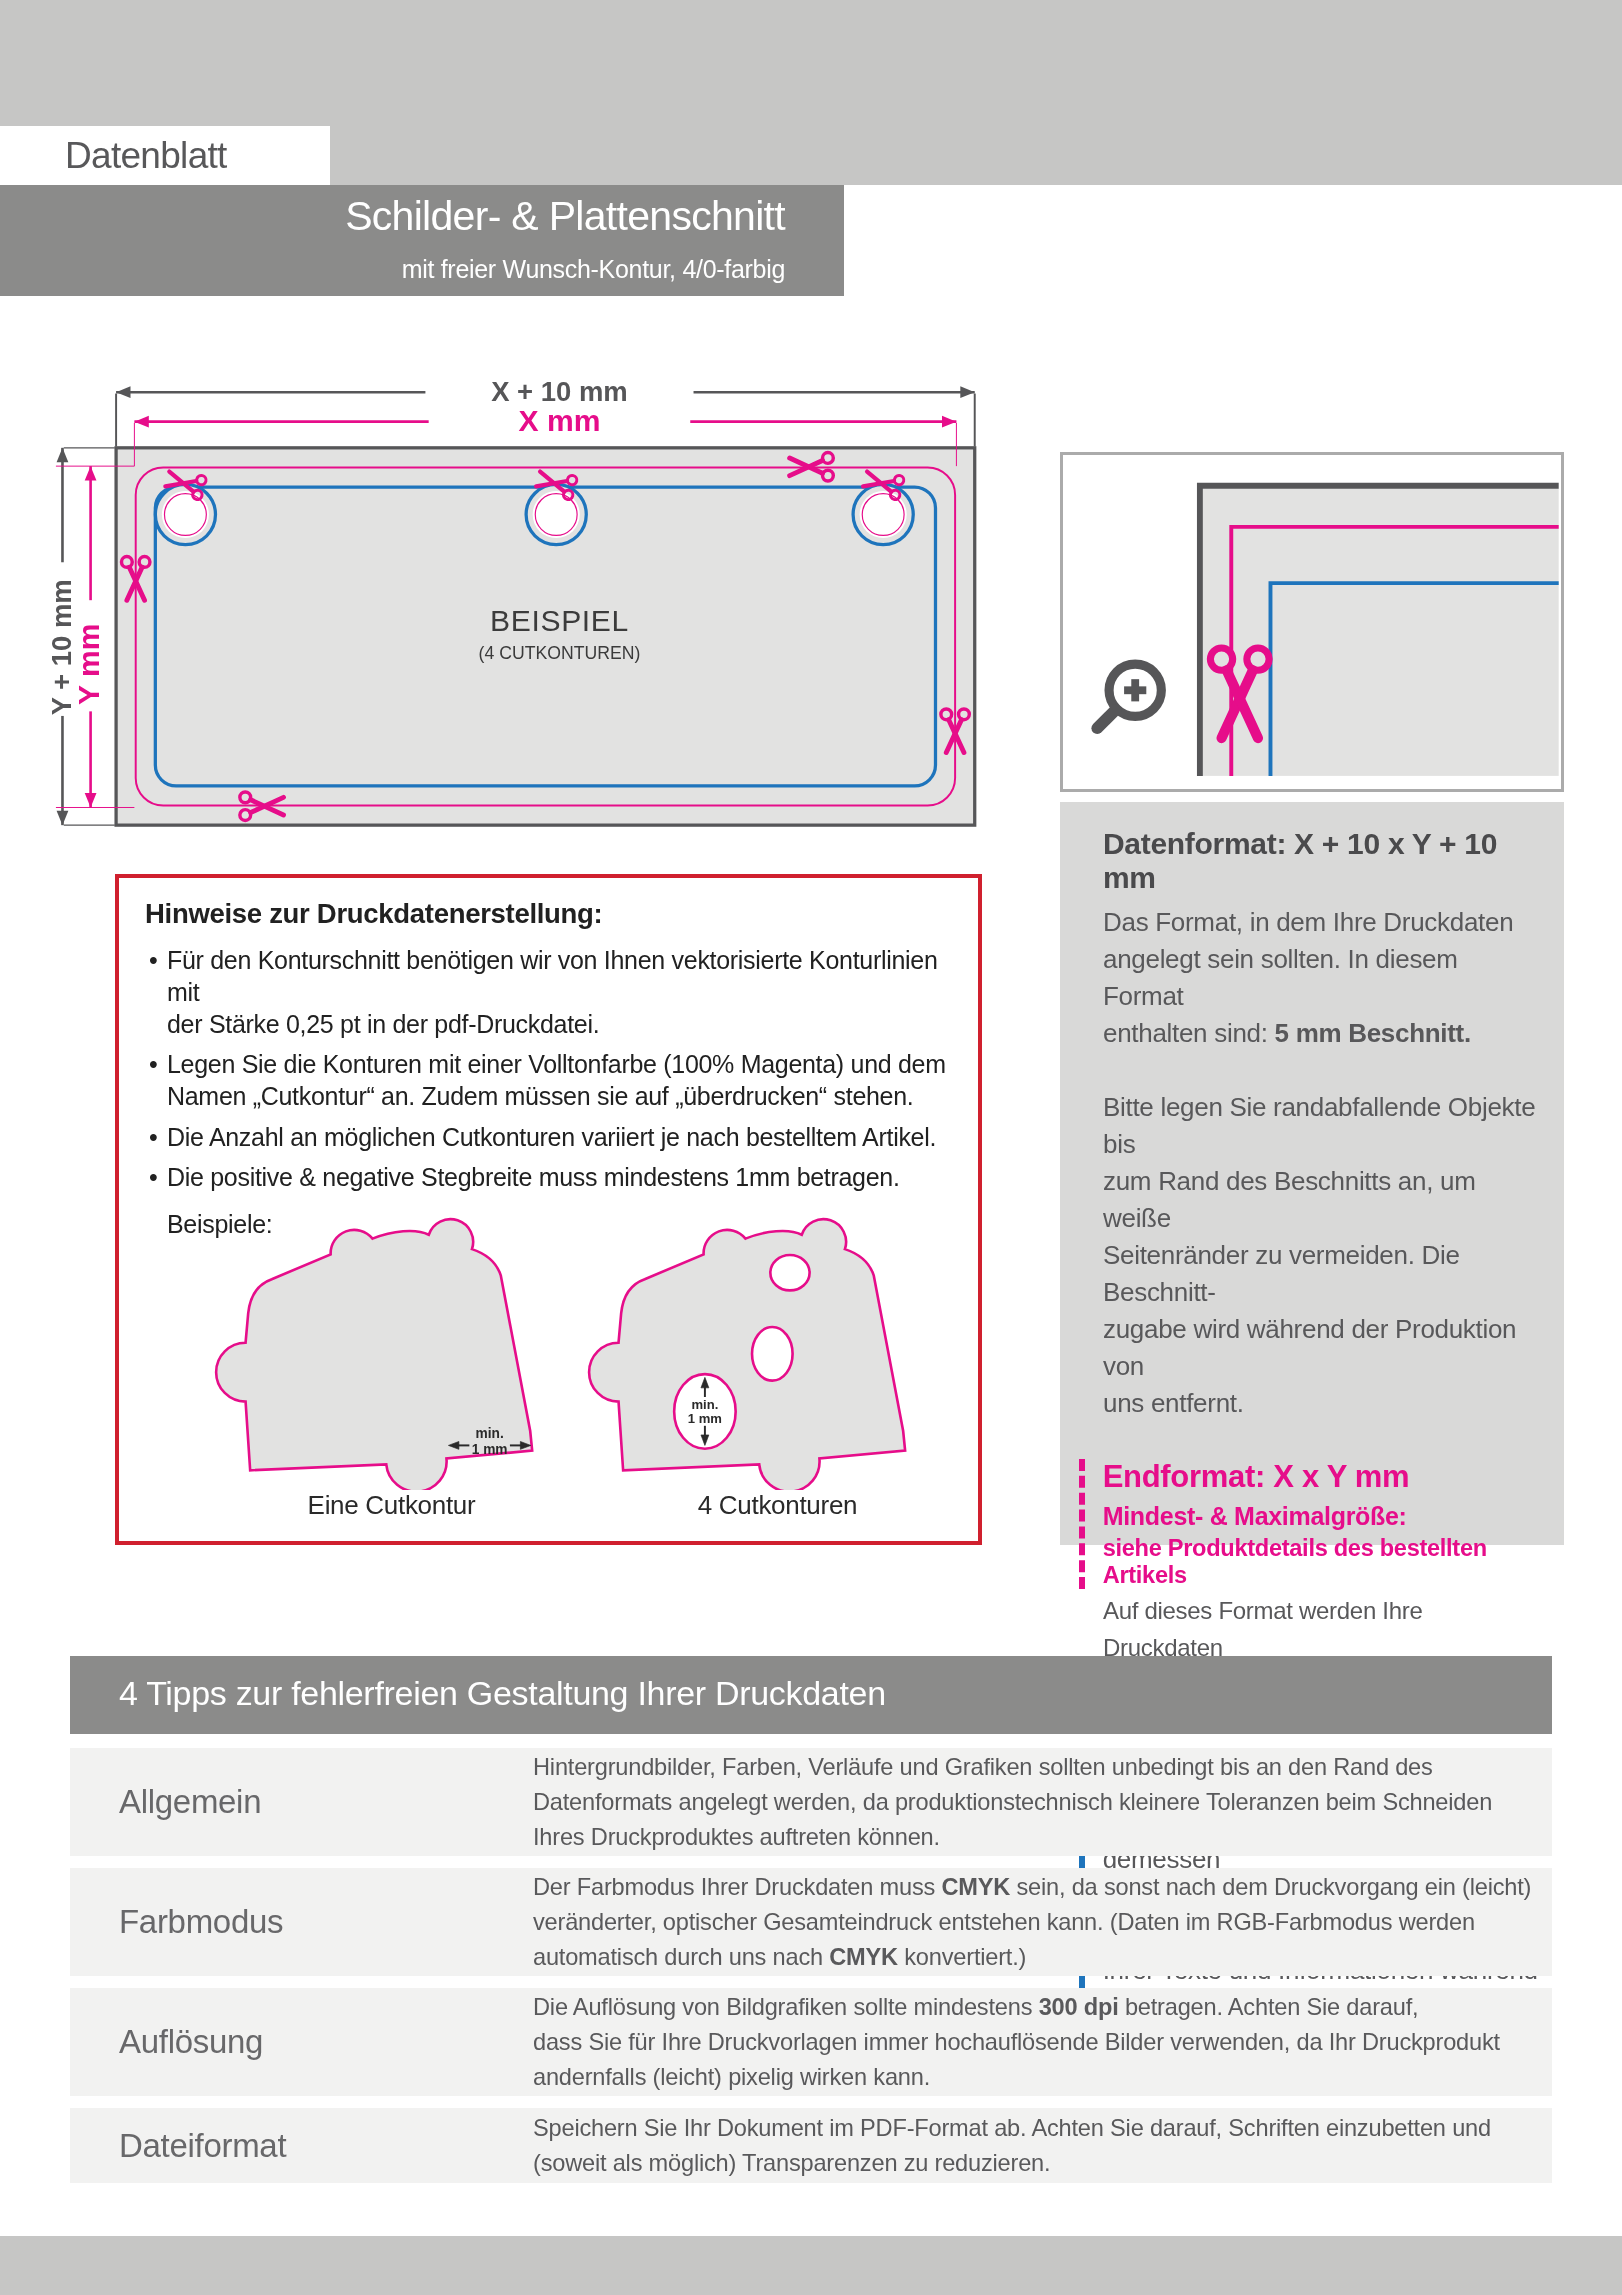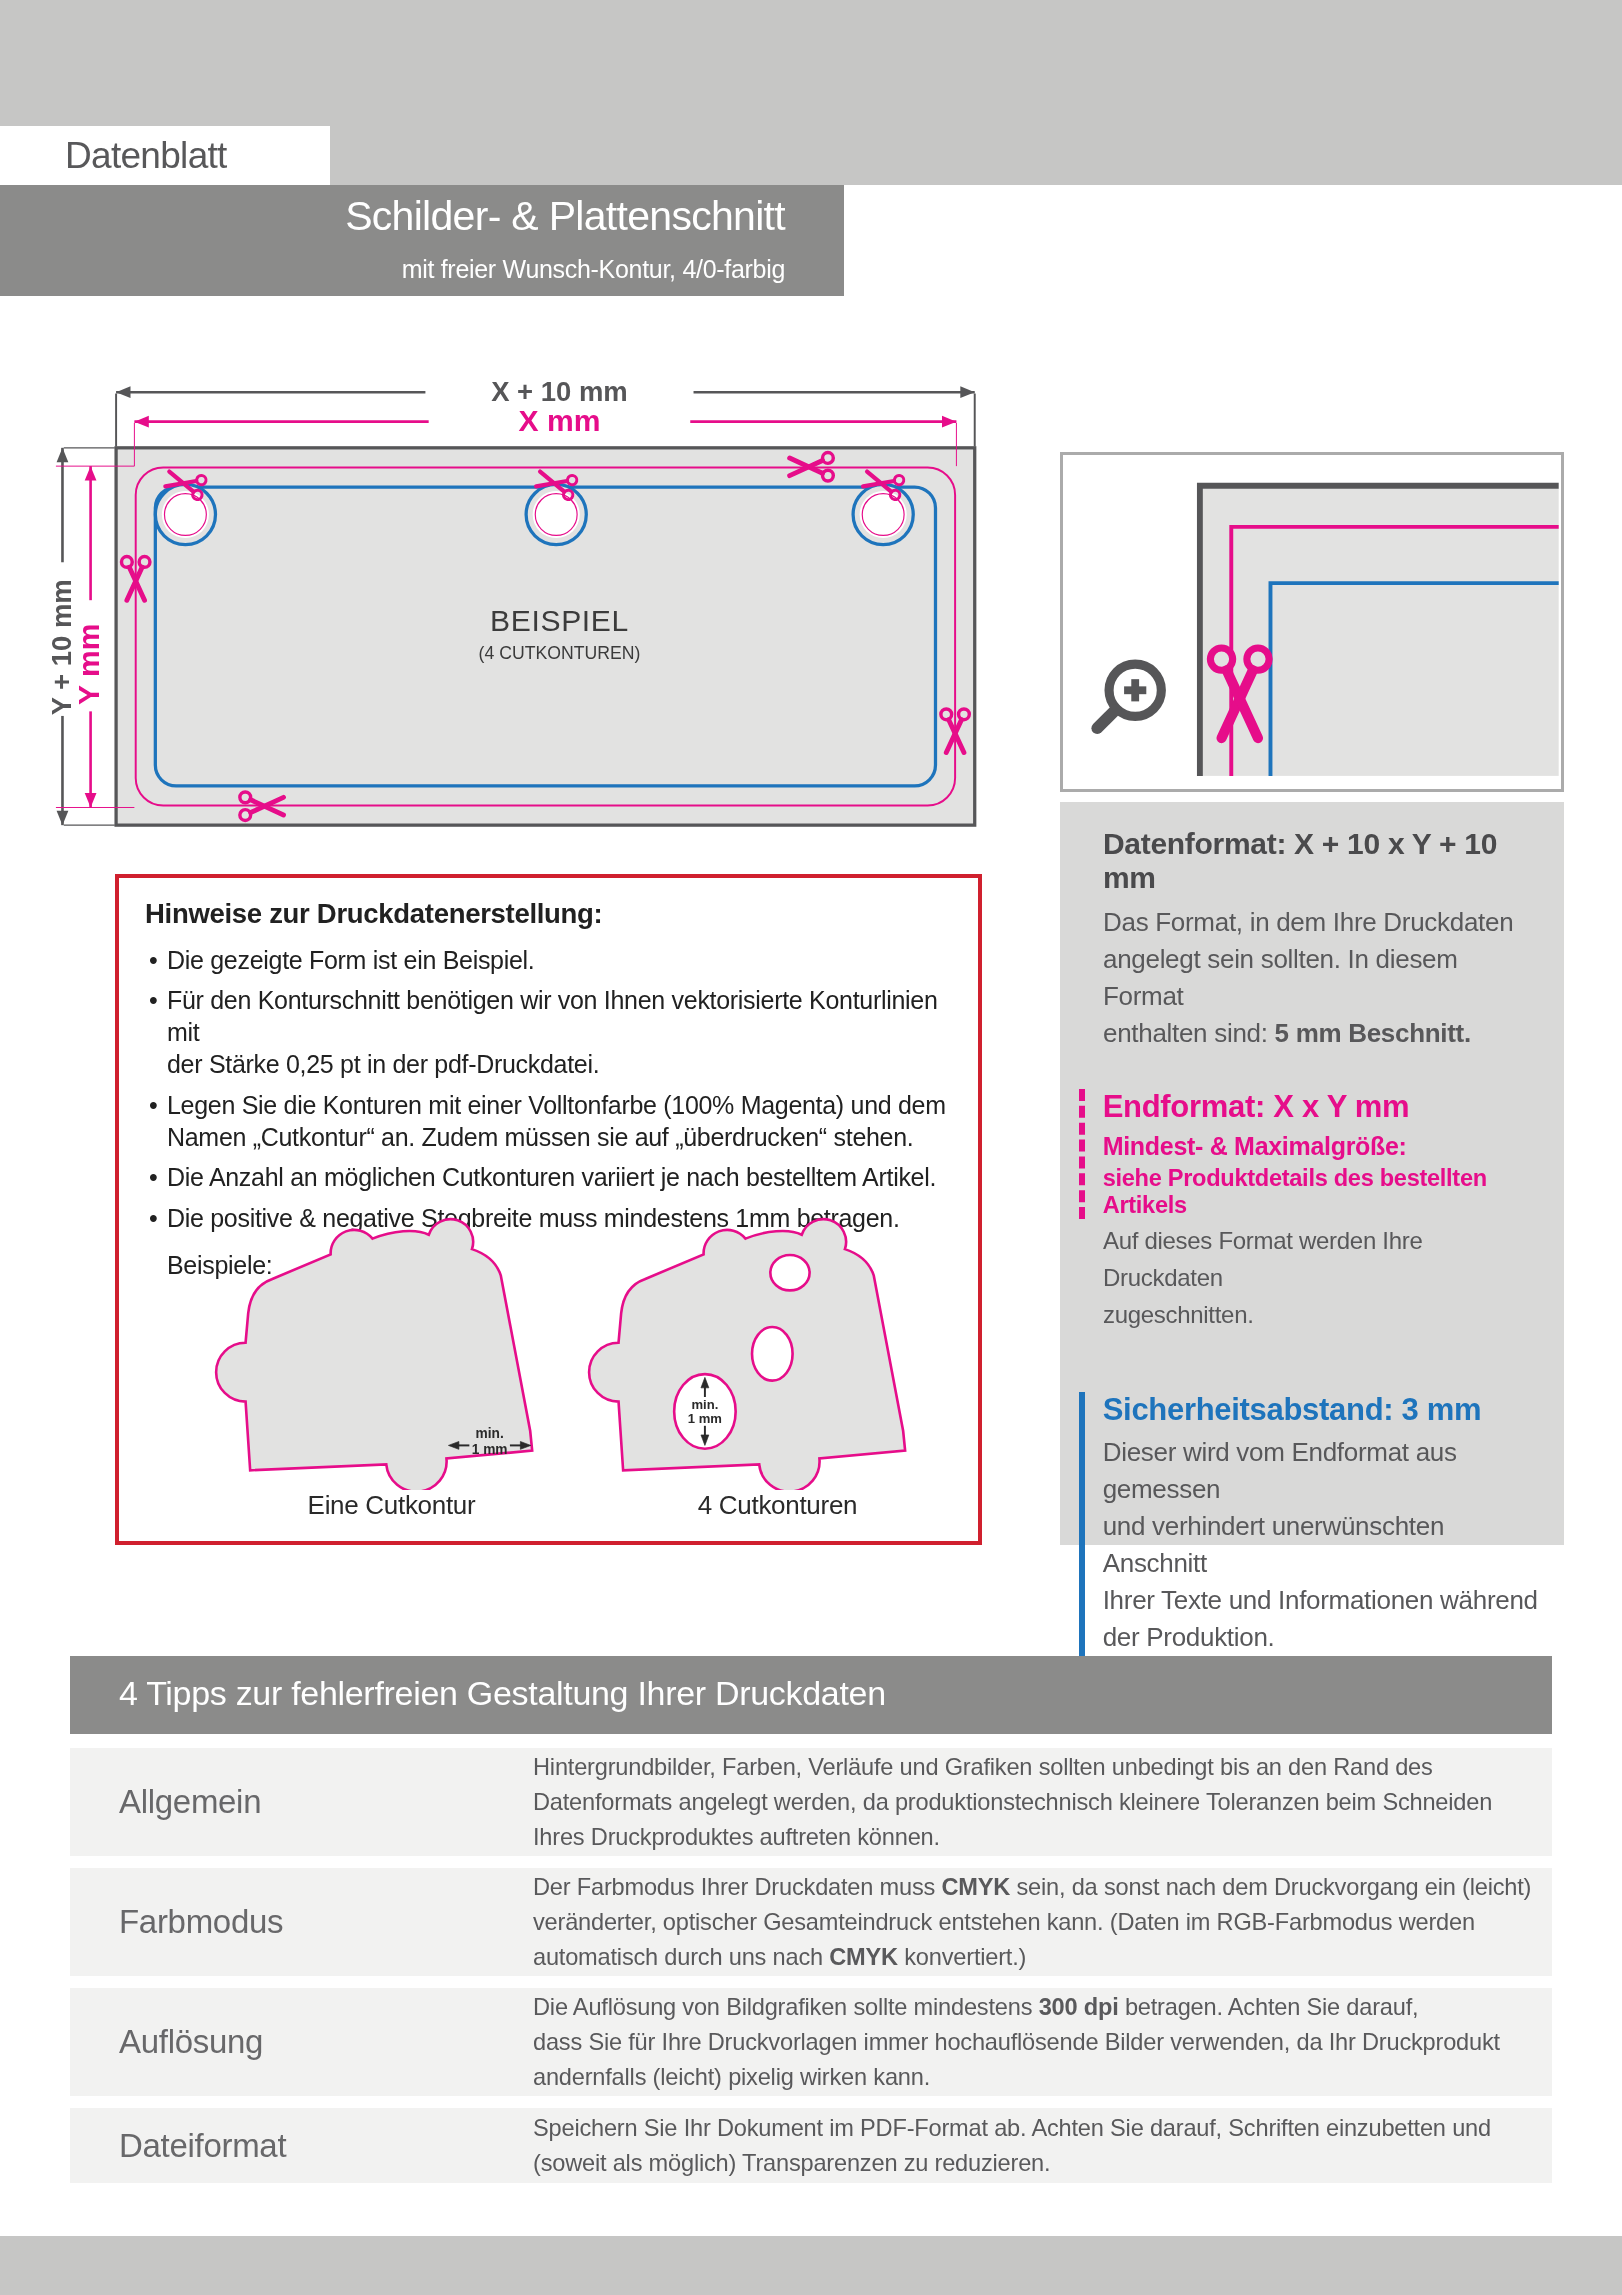--- a/index.html
+++ b/index.html
@@ -172,41 +172,45 @@
       </g>
       <use href="#scissors" transform="translate(270,365) rotate(90) scale(3.1)"></use>
     </svg>
   </div>
 
   <div class="abs" id="infopanel">
     <div class="h1">Datenformat: X + 10 x Y + 10 mm</div>
     <p><span>Das Format, in dem Ihre Druckdaten
 angelegt sein sollten. In diesem Format
 enthalten sind: </span><span style="font-weight: 700; margin-top: 48px;">5 mm Beschnitt.</span></p>
+    <p>Bitte legen Sie randabfallende Objekte bis
+zum Rand des Beschnitts an, um weiße
+Seitenränder zu vermeiden. Die Beschnitt-
+zugabe wird während der Produktion von
+uns entfernt.</p>
     <div class="mg-block">
       <div class="t1">Endformat: X x Y mm</div>
       <div class="t2">Mindest- &amp; Maximalgröße:</div>
       <div class="t3">siehe Produktdetails des bestellten Artikels</div>
     </div>
     <div class="mg-body">Auf dieses Format werden Ihre Druckdaten
 zugeschnitten.</div>
     <div class="bl-block">
       <div class="t1">Sicherheitsabstand: 3 mm</div>
       <div class="body">Dieser wird vom Endformat aus gemessen
 und verhindert unerwünschten Anschnitt
 Ihrer Texte und Informationen während
 der Produktion.</div>
     </div>
   </div>
 
   <div class="abs" id="hinweise-box">
     <div class="inner">
       <div id="hinweise-title">Hinweise zur Druckdatenerstellung:</div>
       <ul class="hw">
-        <li>Die gezeigte Form ist ein Beispiel.</li>
         <li>Für den Konturschnitt benötigen wir von Ihnen vektorisierte Konturlinien mit
 der Stärke 0,25 pt in der pdf-Druckdatei.</li>
         <li>Legen Sie die Konturen mit einer Volltonfarbe (100% Magenta) und dem
 Namen „Cutkontur“ an. Zudem müssen sie auf „überdrucken“ stehen.</li>
         <li>Die Anzahl an möglichen Cutkonturen variiert je nach bestelltem Artikel.</li>
         <li>Die positive &amp; negative Stegbreite muss mindestens 1mm betragen.</li>
       </ul>
       <div id="beispiele-label">Beispiele:</div>
     </div>
 

